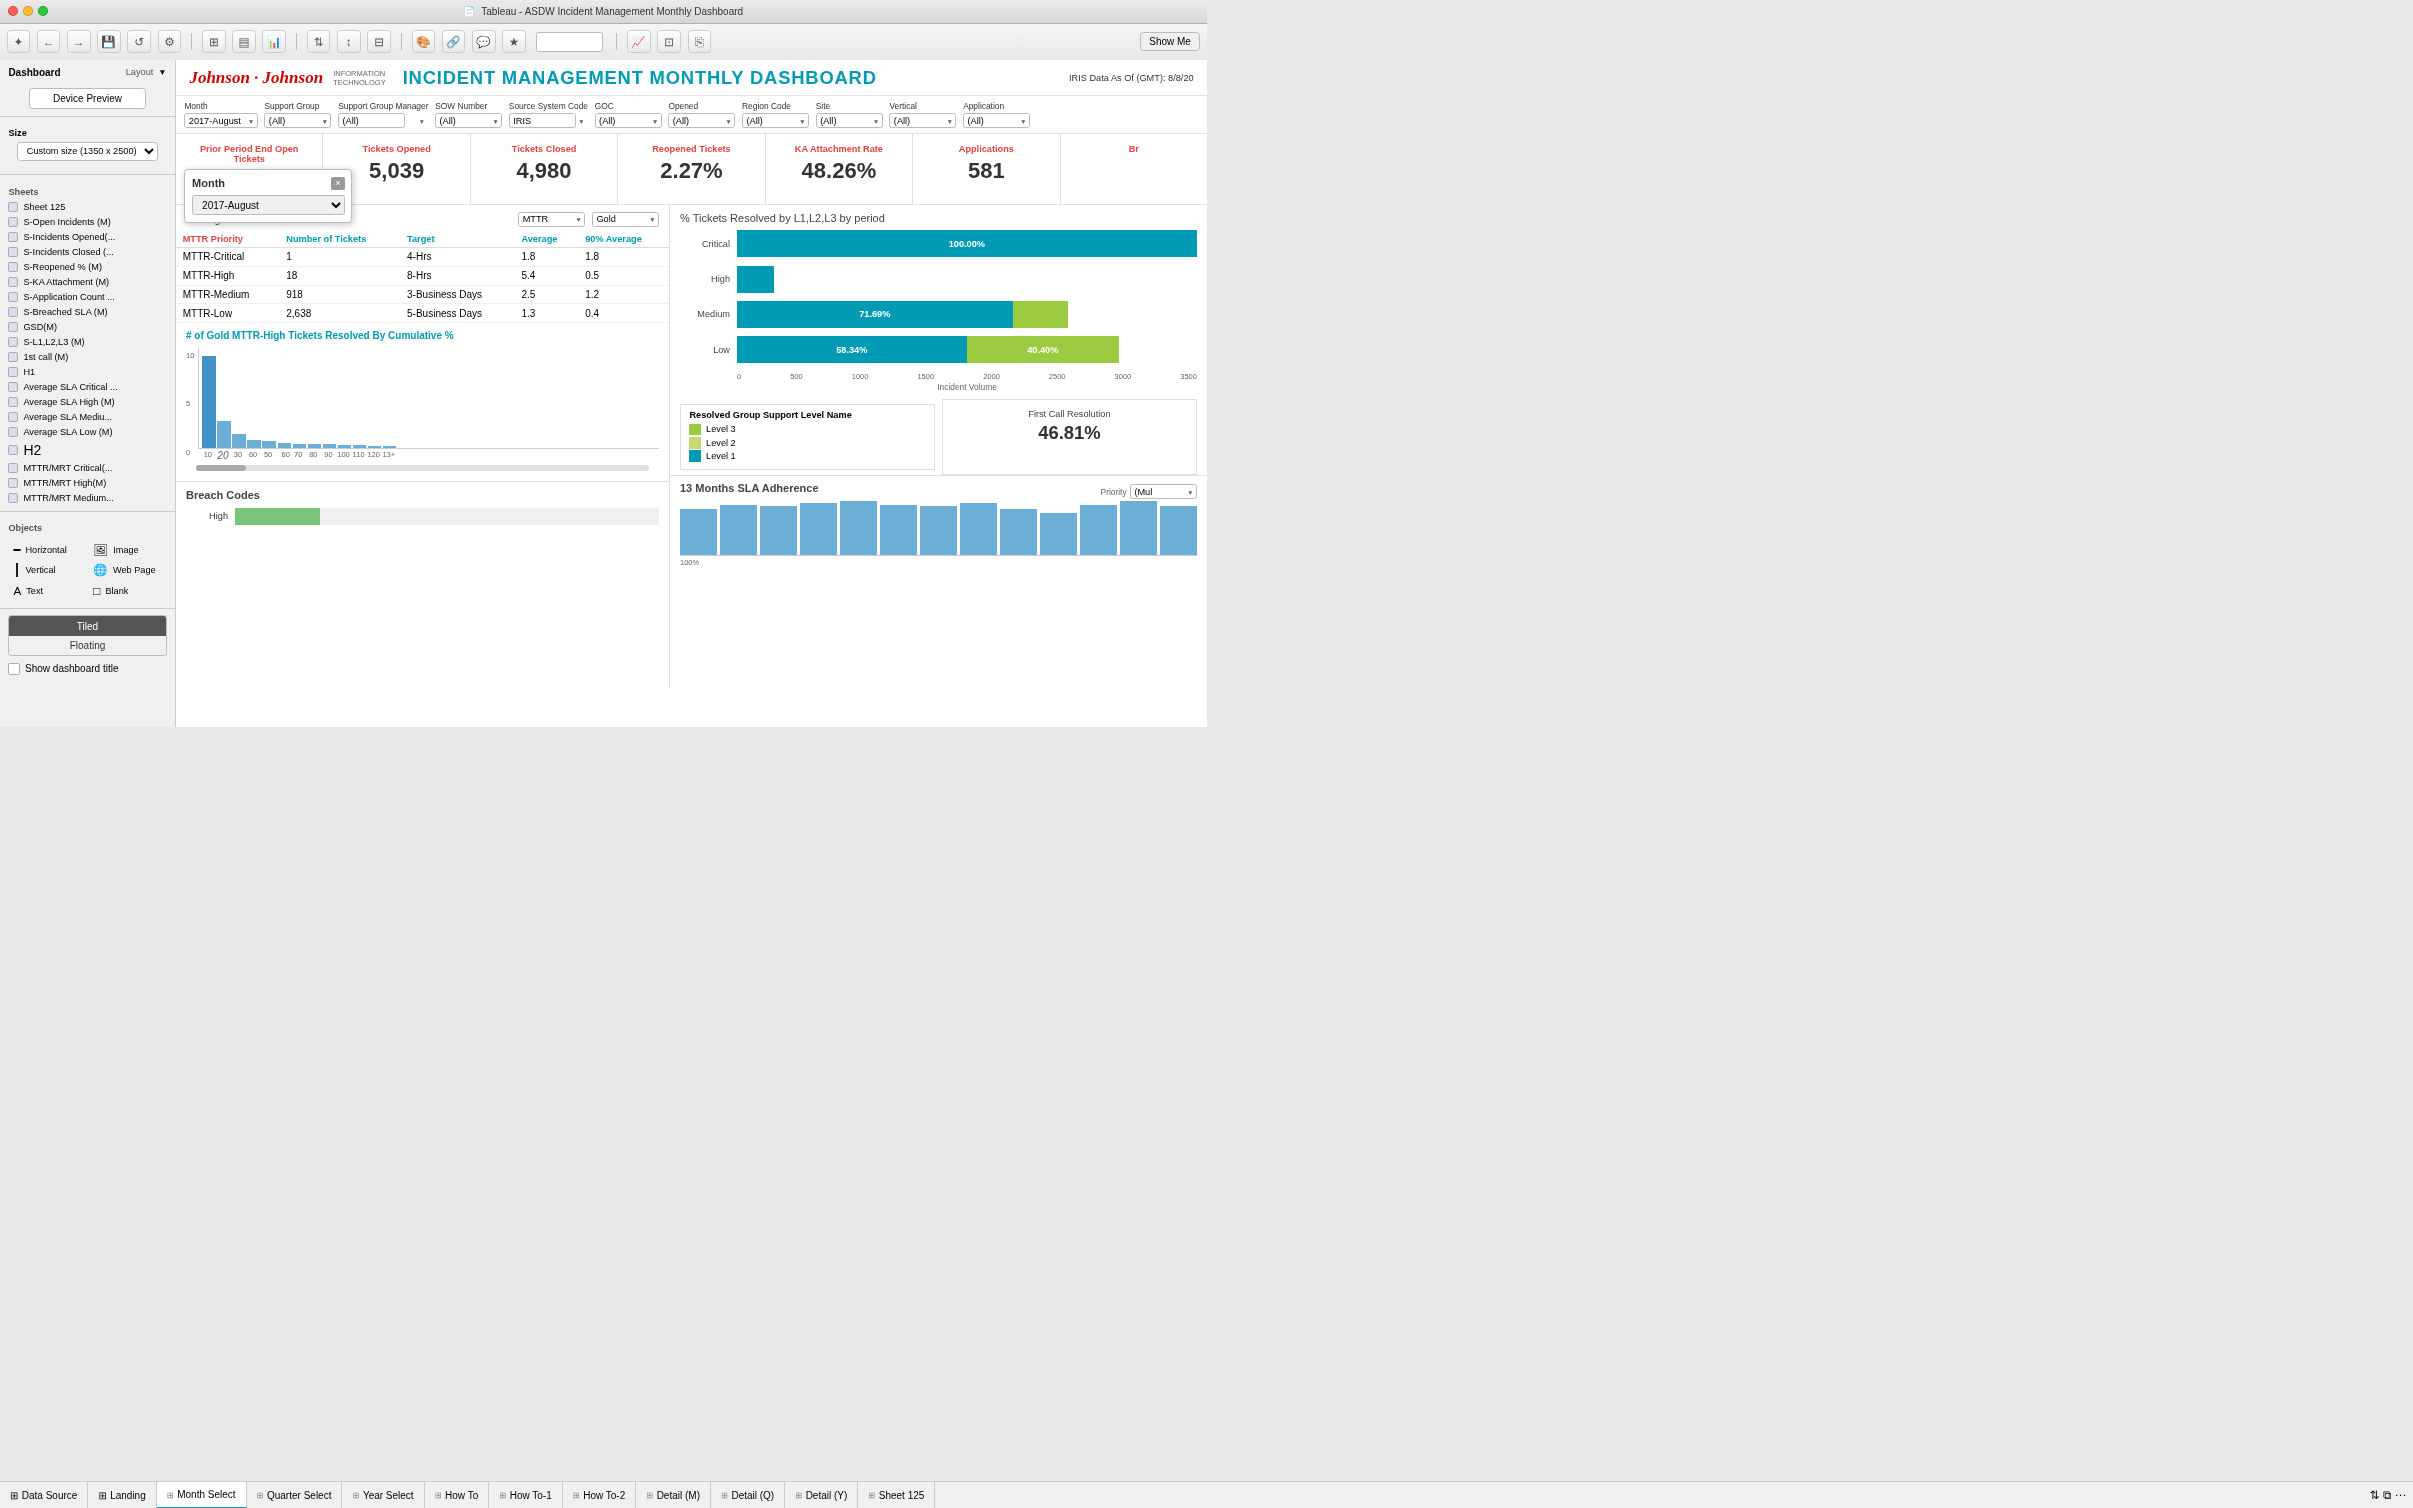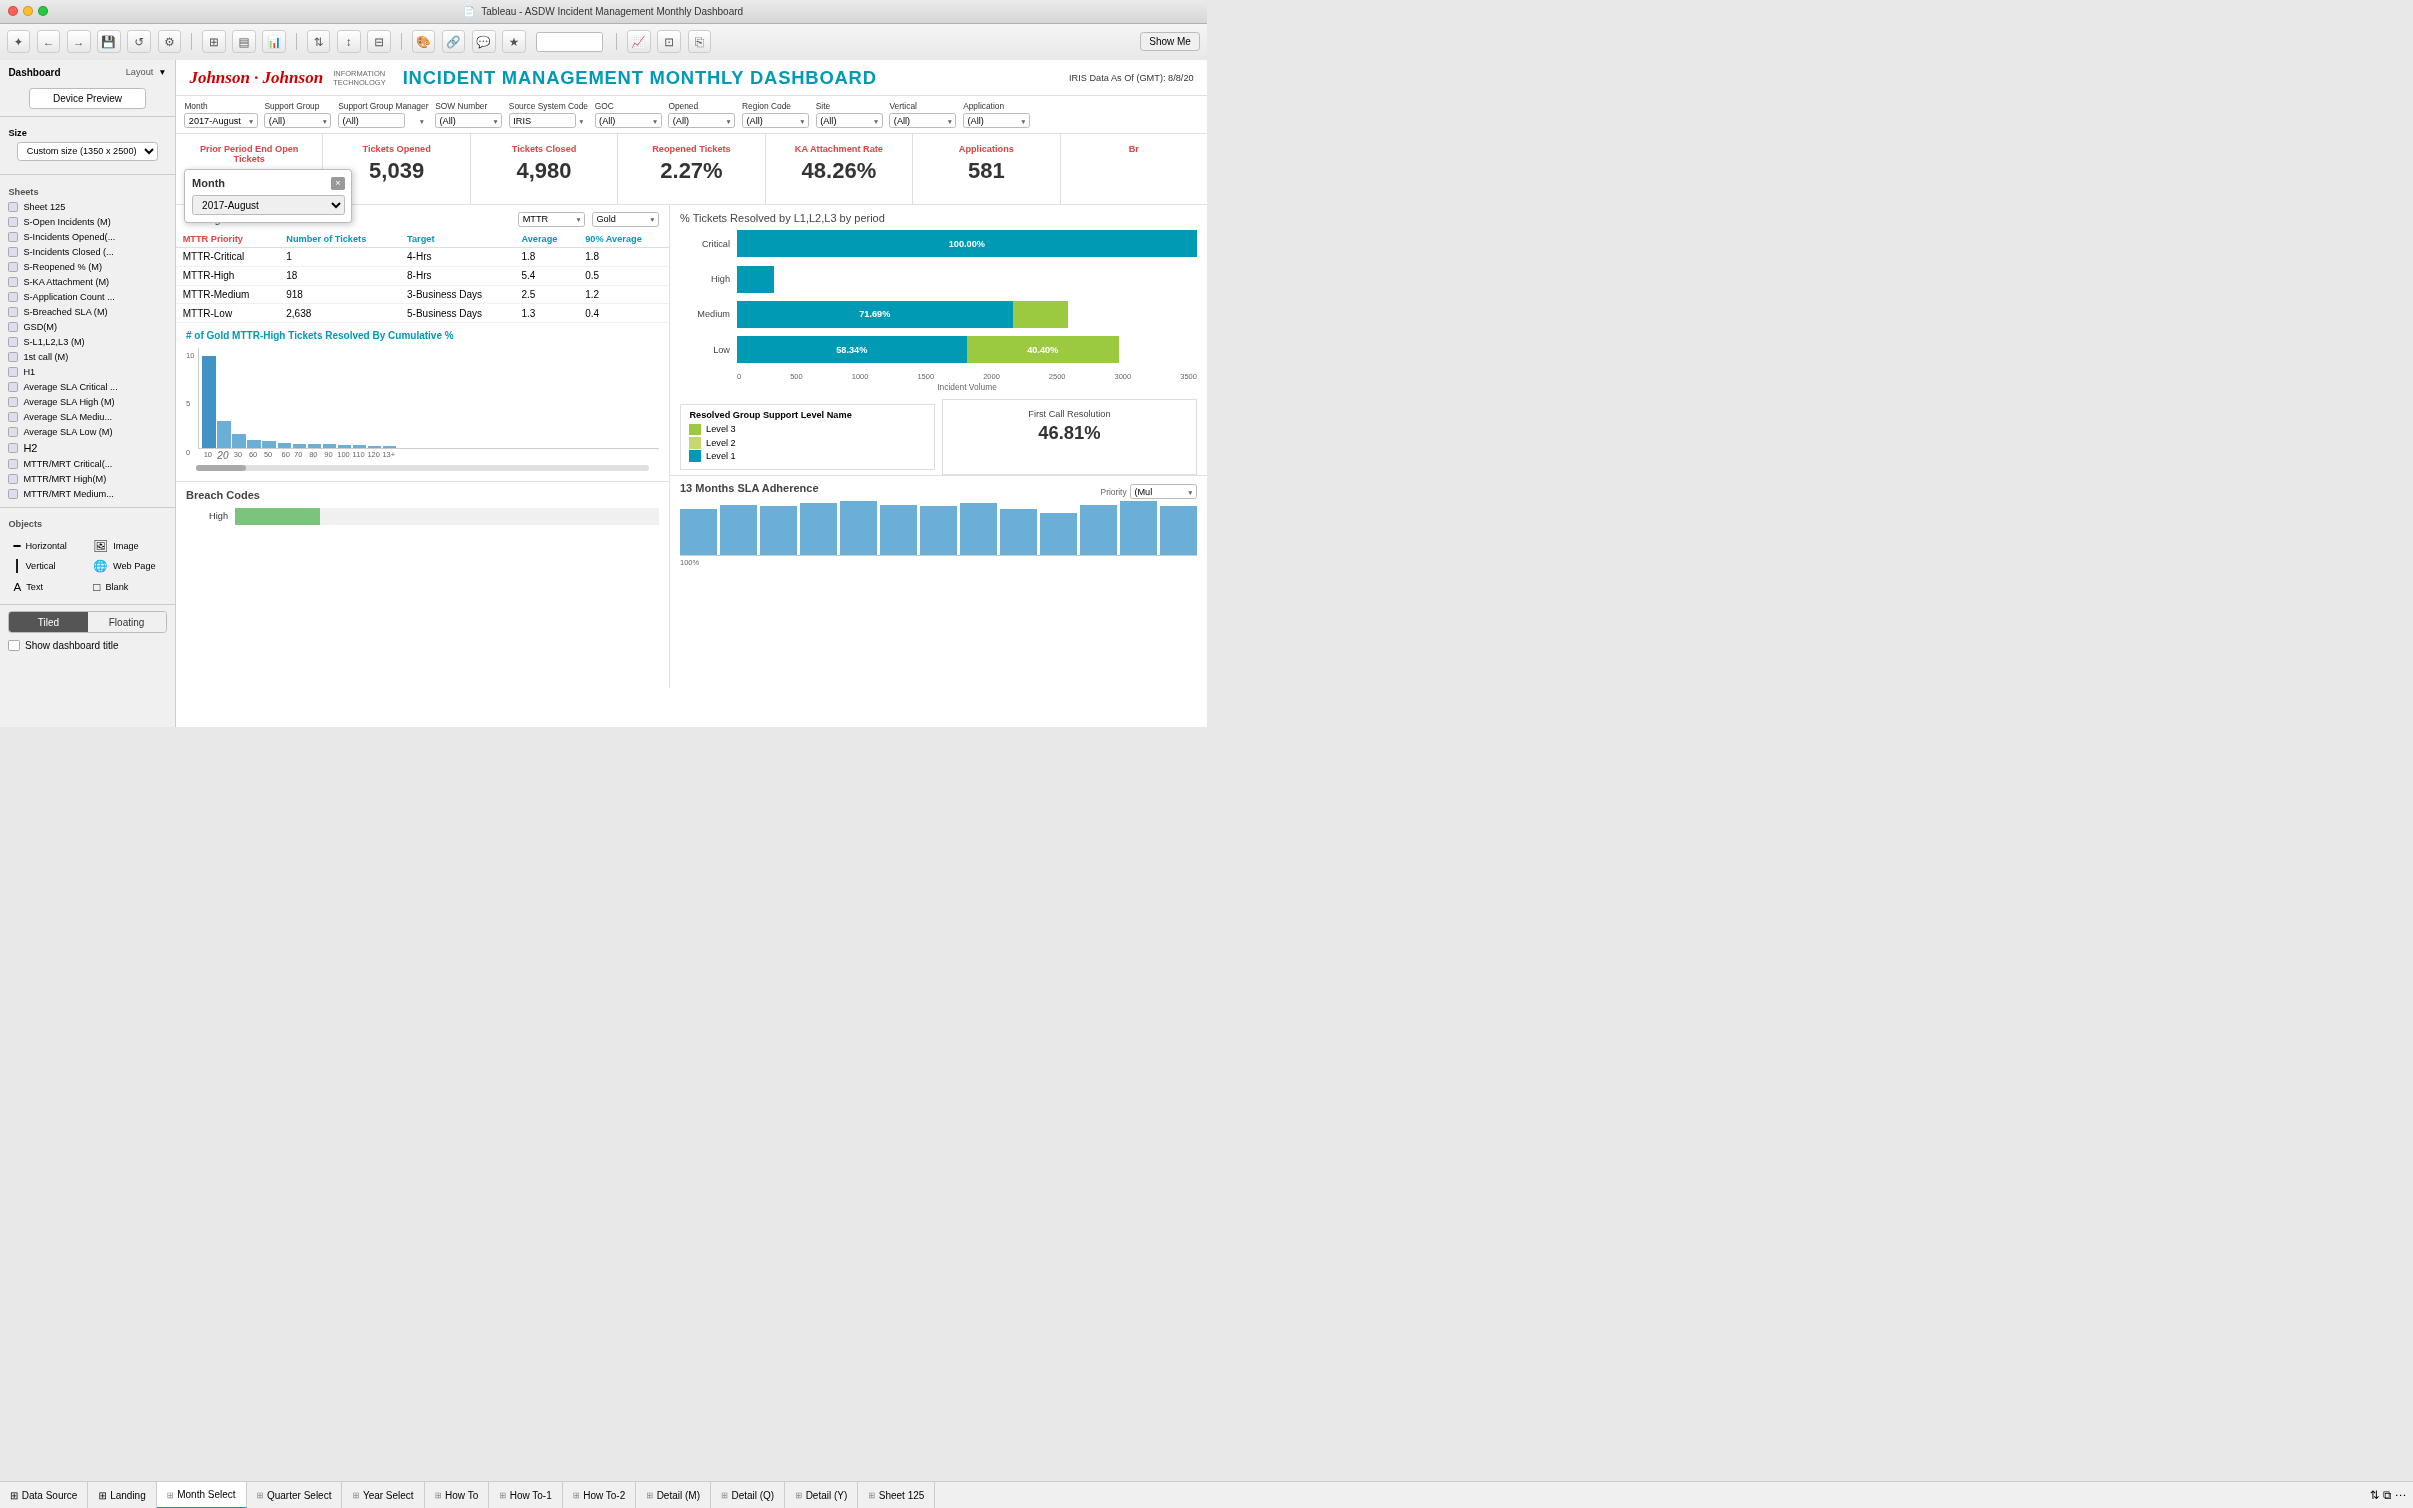--- a/index.html
+++ b/index.html
@@ -108,21 +108,21 @@
       display: grid; grid-template-columns: 1fr 1fr;
       gap: 1.7px; padding: 3.4px 8.4px;
     }
     .obj-item {
       display: flex; align-items: center; gap: 5px;
       padding: 2.5px 5px; cursor: pointer;
     }
 
     .tiled-floating {
       display: flex; margin: 6.7px 8.4px 3.4px;
-      border: 0.8px solid #bbb; border-radius: 3.4px; overflow: hidden;
+      border: 0.8px solid #bbb; border-radius: 3.4px; overflow: hidden; flex-direction: column;
     }
     .tf-btn {
       flex: 1; padding: 4.2px 0; text-align: center;
       font-size: 10px; cursor: pointer;
     }
     .tf-btn.active { background: #555; color: #fff; }
     .tf-btn.inactive { background: #f0f0f0; color: #333; }
 
     .show-title-row {
       display: flex; align-items: center; gap: 5px;
@@ -481,21 +481,21 @@
       <div class="left-item">
         <span style="width:10px;height:10px;border:0.8px solid #aaa;border-radius:1.7px;display:inline-block;background:#dde;flex-shrink:0;"></span>
         <span style="font-size:9.2px;">Average SLA Mediu...</span>
       </div>
       <div class="left-item">
         <span style="width:10px;height:10px;border:0.8px solid #aaa;border-radius:1.7px;display:inline-block;background:#dde;flex-shrink:0;"></span>
         <span style="font-size:9.2px;">Average SLA Low (M)</span>
       </div>
       <div class="left-item">
         <span style="width:10px;height:10px;border:0.8px solid #aaa;border-radius:1.7px;display:inline-block;background:#dde;flex-shrink:0;"></span>
-        <span style="font-size:11px;">H2</span>
+        <span style="font-size:14px;">H2</span>
       </div>
       <div class="left-item">
         <span style="width:10px;height:10px;border:0.8px solid #aaa;border-radius:1.7px;display:inline-block;background:#dde;flex-shrink:0;"></span>
         <span style="font-size:9.2px;">MTTR/MRT Critical(...</span>
       </div>
       <div class="left-item">
         <span style="width:10px;height:10px;border:0.8px solid #aaa;border-radius:1.7px;display:inline-block;background:#dde;flex-shrink:0;"></span>
         <span style="font-size:9.2px;">MTTR/MRT High(M)</span>
       </div>
       <div class="left-item">

